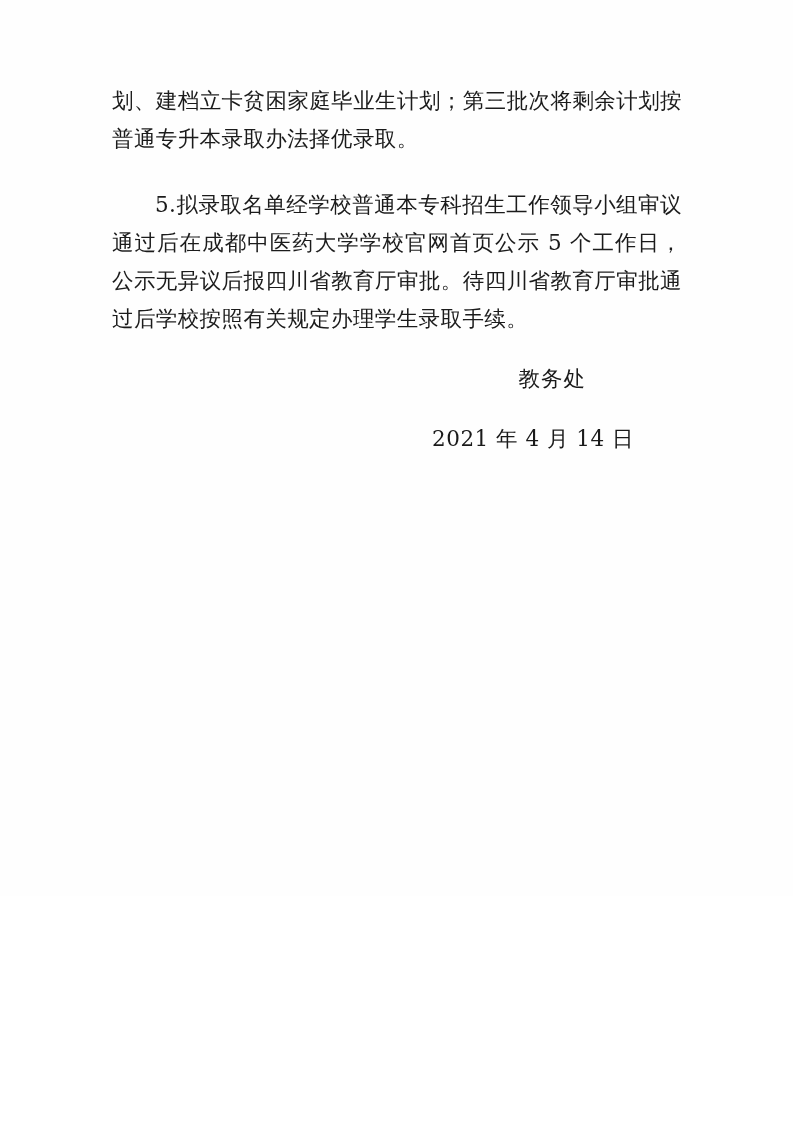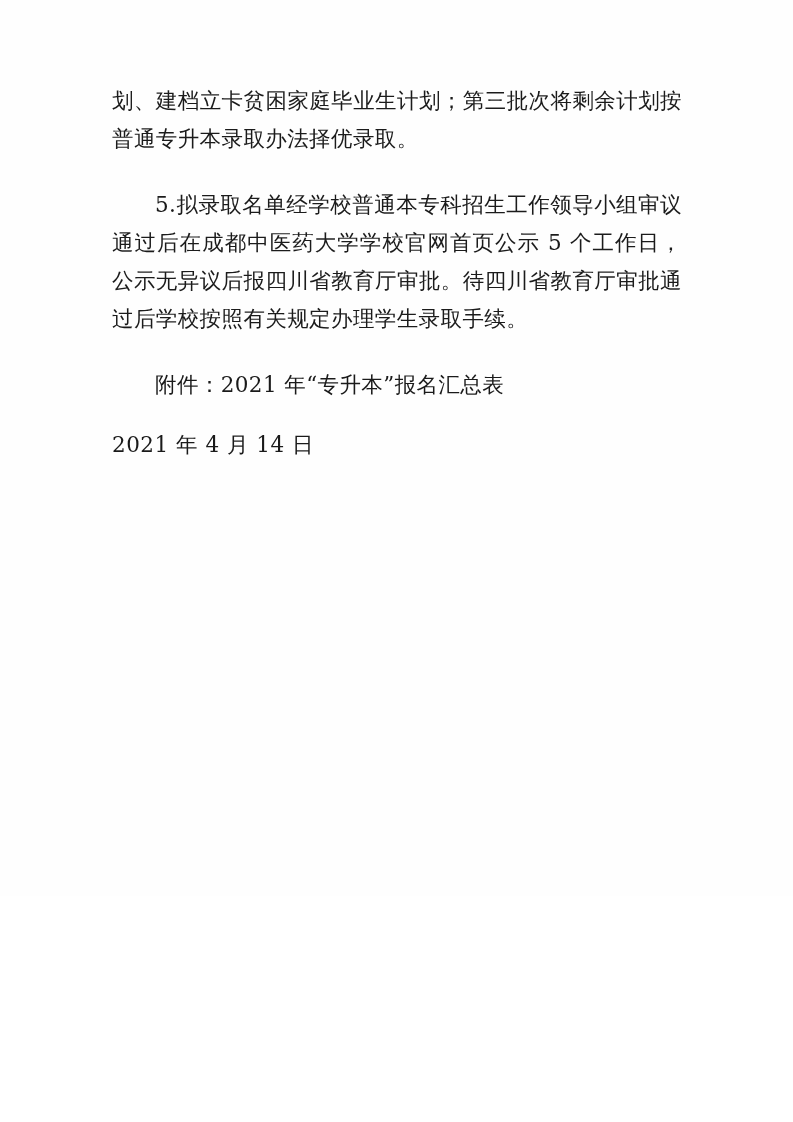--- a/index.html
+++ b/index.html
@@ -56,34 +56,34 @@
     font-size: 21.5px;
     line-height: 38px;
     text-align: right;
     padding-right: 96px;
     letter-spacing: 1px;
   }
   .date {
     margin-top: 0;
     font-size: 21.5px;
     line-height: 38px;
-    text-align: left;
+    text-align: right;
     padding-right: 48px;
     letter-spacing: 0.5px;
   }
 </style>
 </head>
 <body>
 
 <div class="page">
   <div class="content">
 
     <p class="para">划、建档立卡贫困家庭毕业生计划；第三批次将剩余计划按普通专升本录取办法择优录取。</p>
 
     <p class="para indent block-gap">5.拟录取名单经学校普通本专科招生工作领导小组审议通过后在成都中医药大学学校官网首页公示 5 个工作日，公示无异议后报四川省教育厅审批。待四川省教育厅审批通过后学校按照有关规定办理学生录取手续。</p>
 
-    <p class="attachment">附件：2021 年“专升本”报名汇总表</p>
 
+    <p class="signature">教务处</p>
 
     <p class="date">2021 年 4 月 14 日</p>
 
   </div>
 </div>
 
 </body></html>

